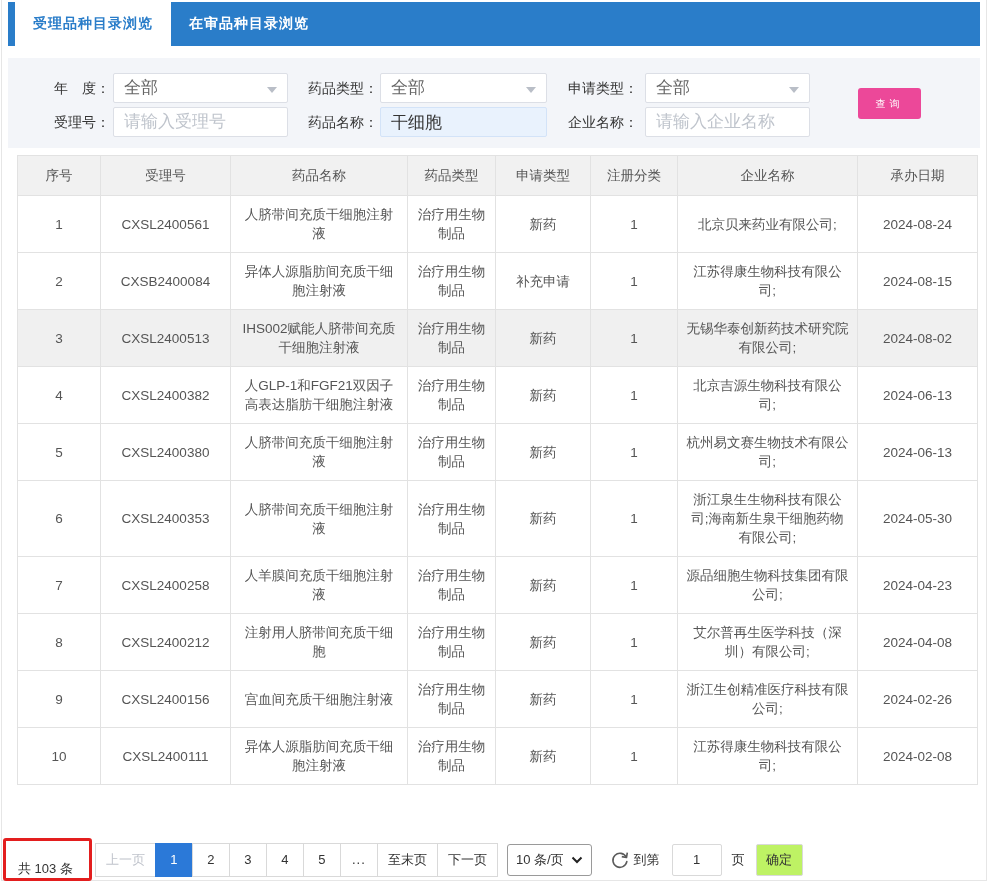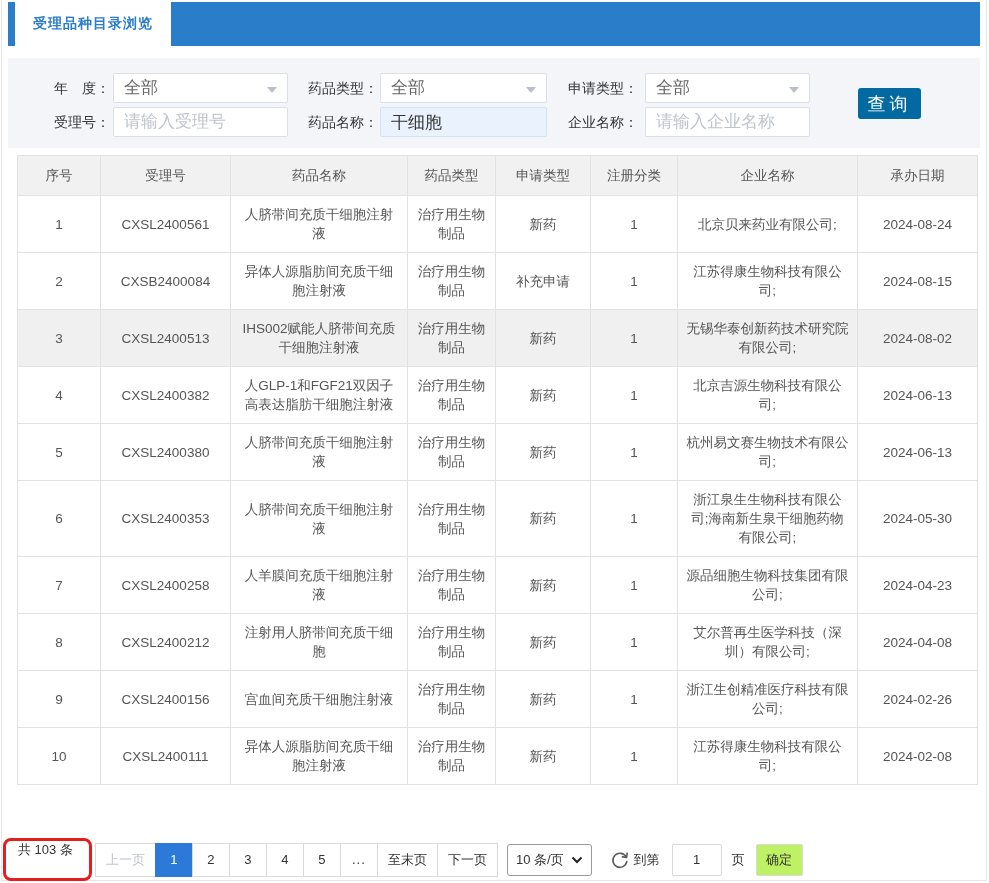--- a/index.html
+++ b/index.html
@@ -39,44 +39,44 @@
   .caret {
     position:absolute; right:10px; top:13px; width:0; height:0;
     border-left:5px solid transparent; border-right:5px solid transparent;
     border-top:6px solid #b9bec7;
   }
   input.f-box { color:#333; }
   input.f-box::placeholder { color:#bfc4cc; }
   .f-box.hl { background:#e9f2fd; border-color:#d3e3f8; }
   .search-btn {
     position:absolute; left:850px; top:30px; width:63px; height:31px;
-    background:#0369a1; color:#fff; border:none; border-radius:3px;
-    font-size:18px; letter-spacing:4px; cursor:pointer; font-family:inherit;
+    background:#ec4899; color:#fff; border:none; border-radius:3px;
+    font-size:10px; letter-spacing:4px; cursor:pointer; font-family:inherit;
   }
   
   table.results {
     position:absolute; left:17px; top:155px; width:960px;
     border-collapse:collapse; table-layout:fixed; font-size:13.5px; color:#555;
   }
   table.results th, table.results td {
     border:1px solid #e2e2e2; text-align:center; vertical-align:middle;
     padding:9px 8px; line-height:19px; word-break:break-all;
   }
   table.results th {
     background:#f1f1f1; color:#555; font-weight:normal; height:40px; padding:4px 6px;
   }
   table.results tr.hl td { background:#f0f0f0; }
   
   .pager {
     position:absolute; left:3px; top:838px; width:980px; height:43px;
     display:flex; align-items:center; font-size:13px; color:#333;
   }
   .total-box {
-    height:43px; border:3px solid #e31e1e; border-radius:8px;
-    display:flex; align-items:flex-start; padding:0 16px 0 12px; white-space:pre;
+    height:43px; border:3px solid #e31e1e; border-radius:3px;
+    display:flex; align-items:flex-end; padding:0 16px 0 12px; white-space:pre;
     color:#333; background:#fff;
   }
   .pg-group { display:flex; margin-left:4px; }
   .pg-item {
     min-width:38px; height:32px; padding:16px 10px; margin-left:-1px;
     background:#fff; border:1px solid #d9d9d9; color:#333;
     display:flex; align-items:center; justify-content:center;
     font-size:13px; cursor:pointer; font-family:inherit; white-space:pre;
   }
   .pg-item.disabled { color:#c0c4cc; cursor:default; }
@@ -99,20 +99,21 @@
     border-radius:2px; font-size:13px; color:#333; cursor:pointer; font-family:inherit;
   }
 </style>
 </head>
 <body>
 
 <div class="frame"></div>
 
 <div class="tabbar">
   <div class="tab active">受理品种目录浏览</div>
+  <div class="tab">在审品种目录浏览</div>
 </div>
 
 <div class="filter-panel">
 
   <div class="f-label" style="left:32px;top:15px;width:70px;">年　度：</div>
   <div class="f-box f-select" style="left:105px;top:15px;width:175px;">
     <span>全部</span>
     <span class="caret"></span>
   </div>
 

